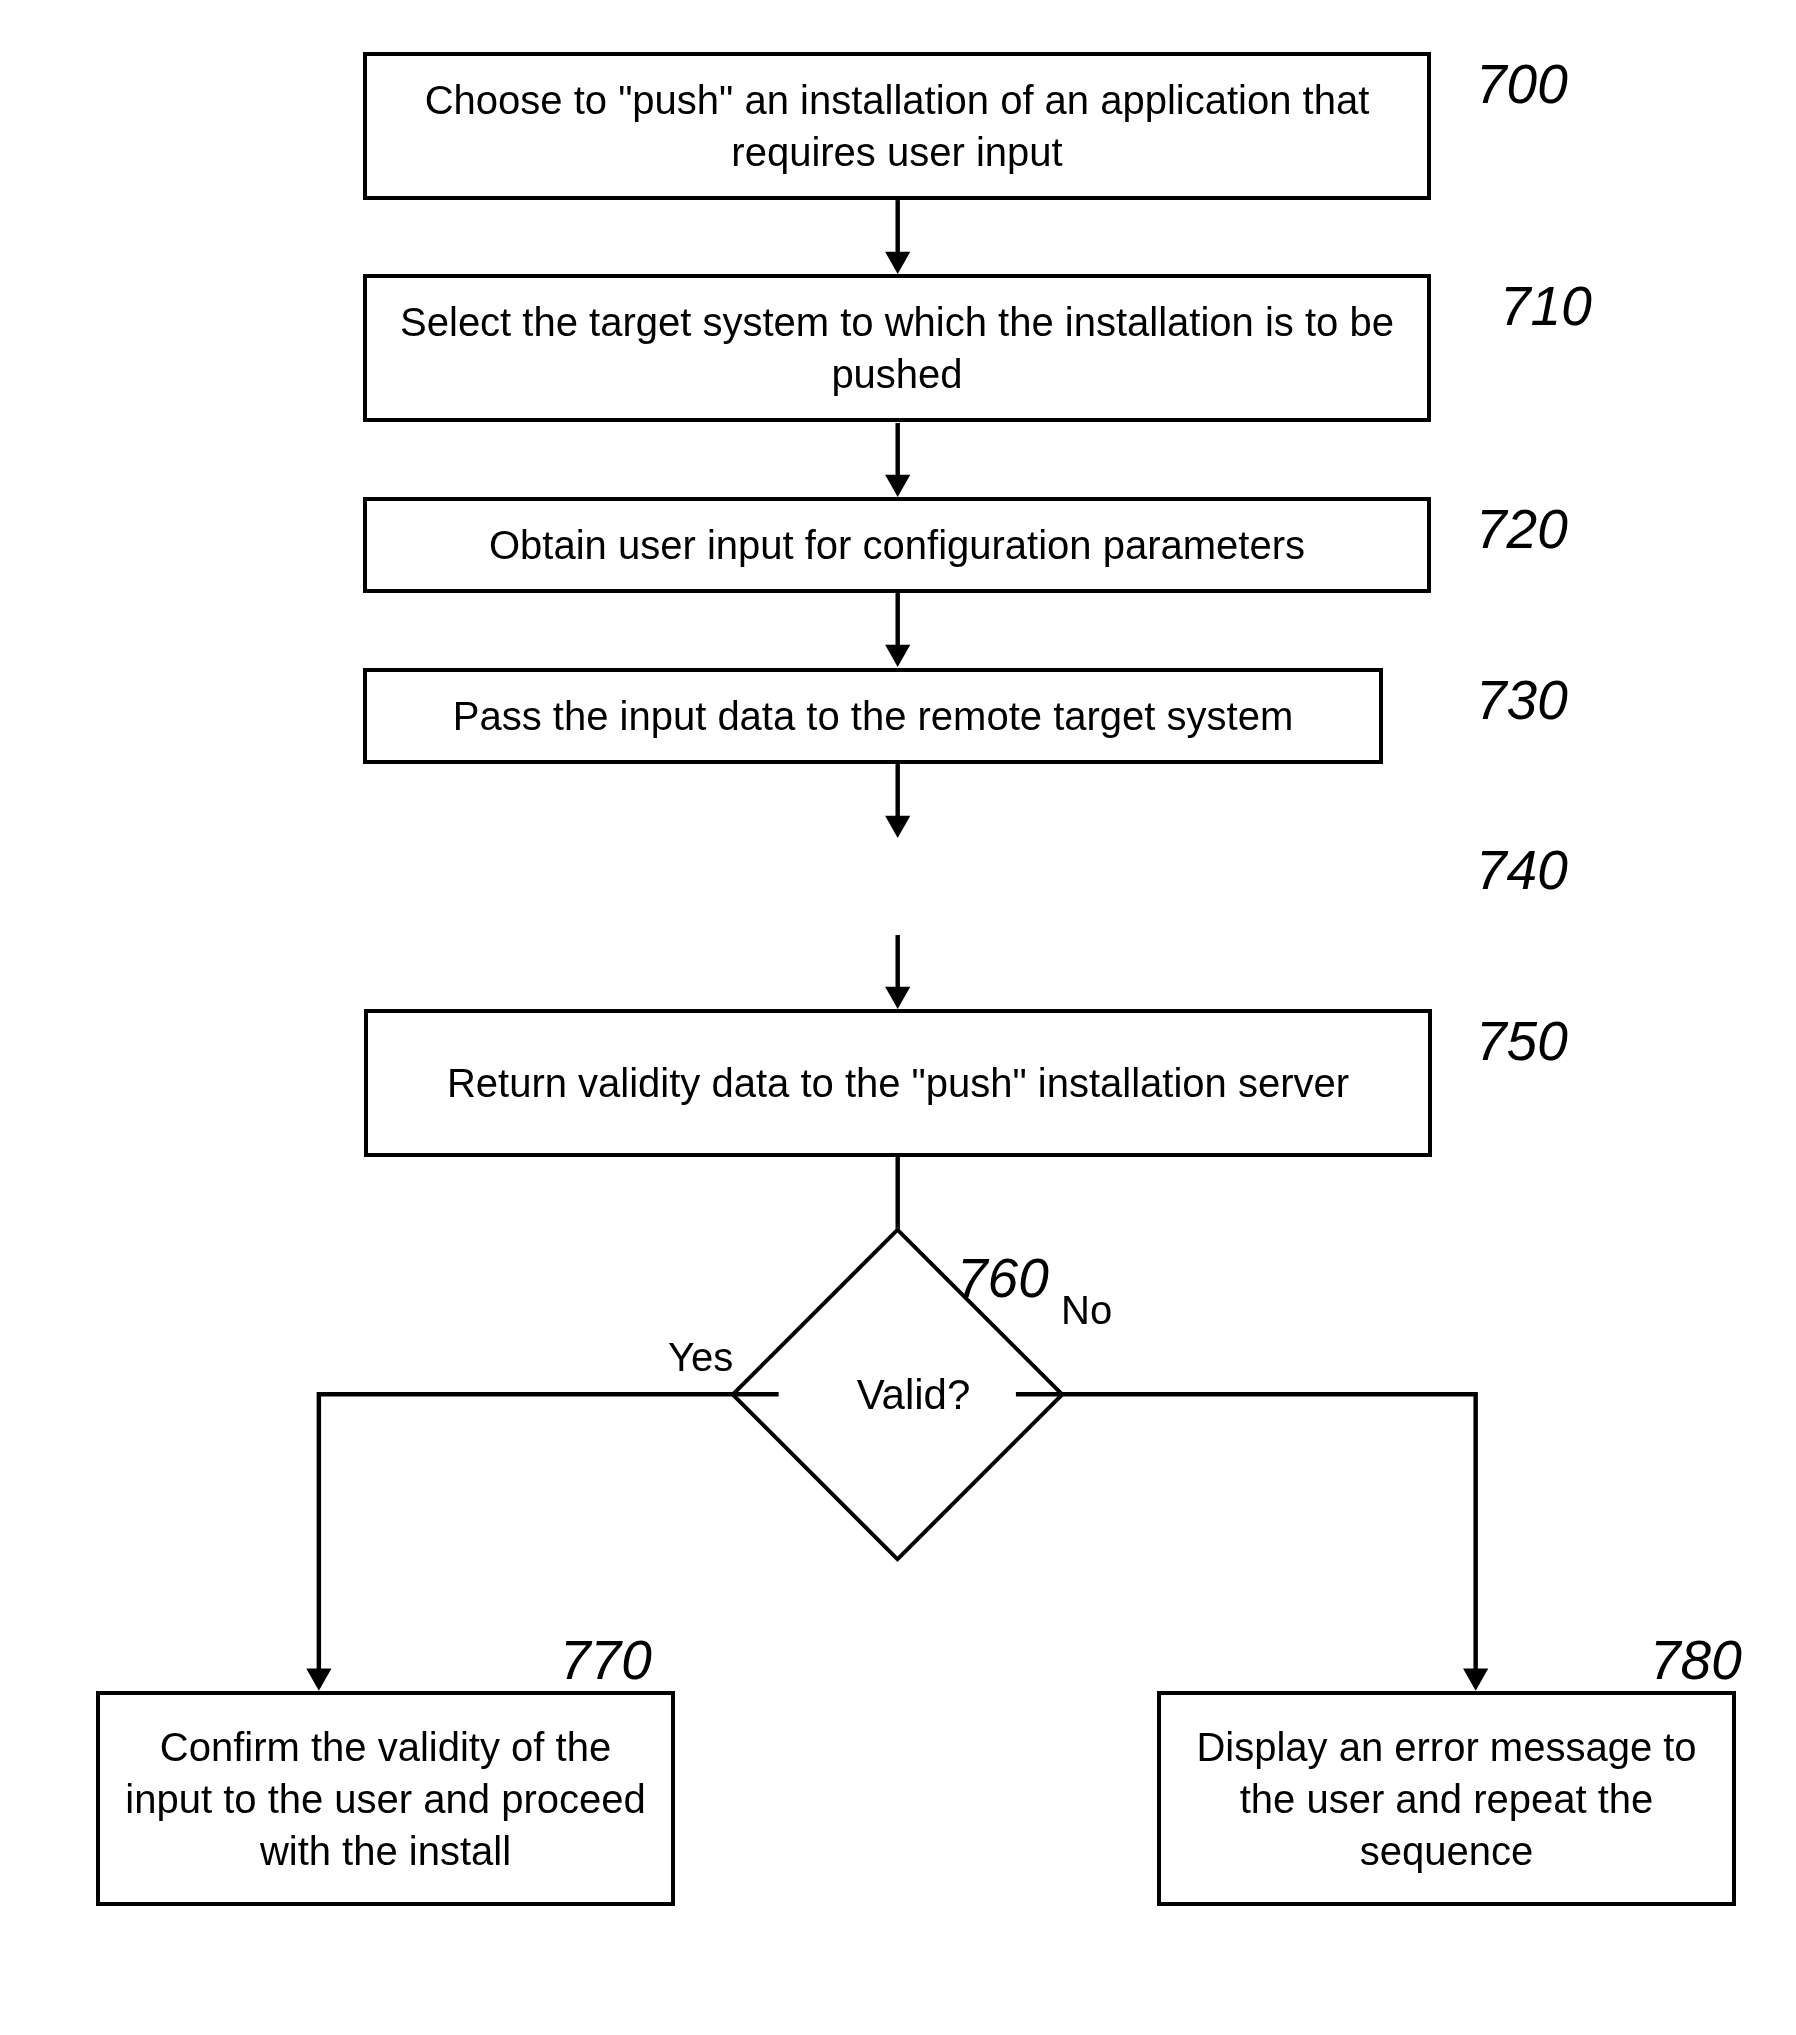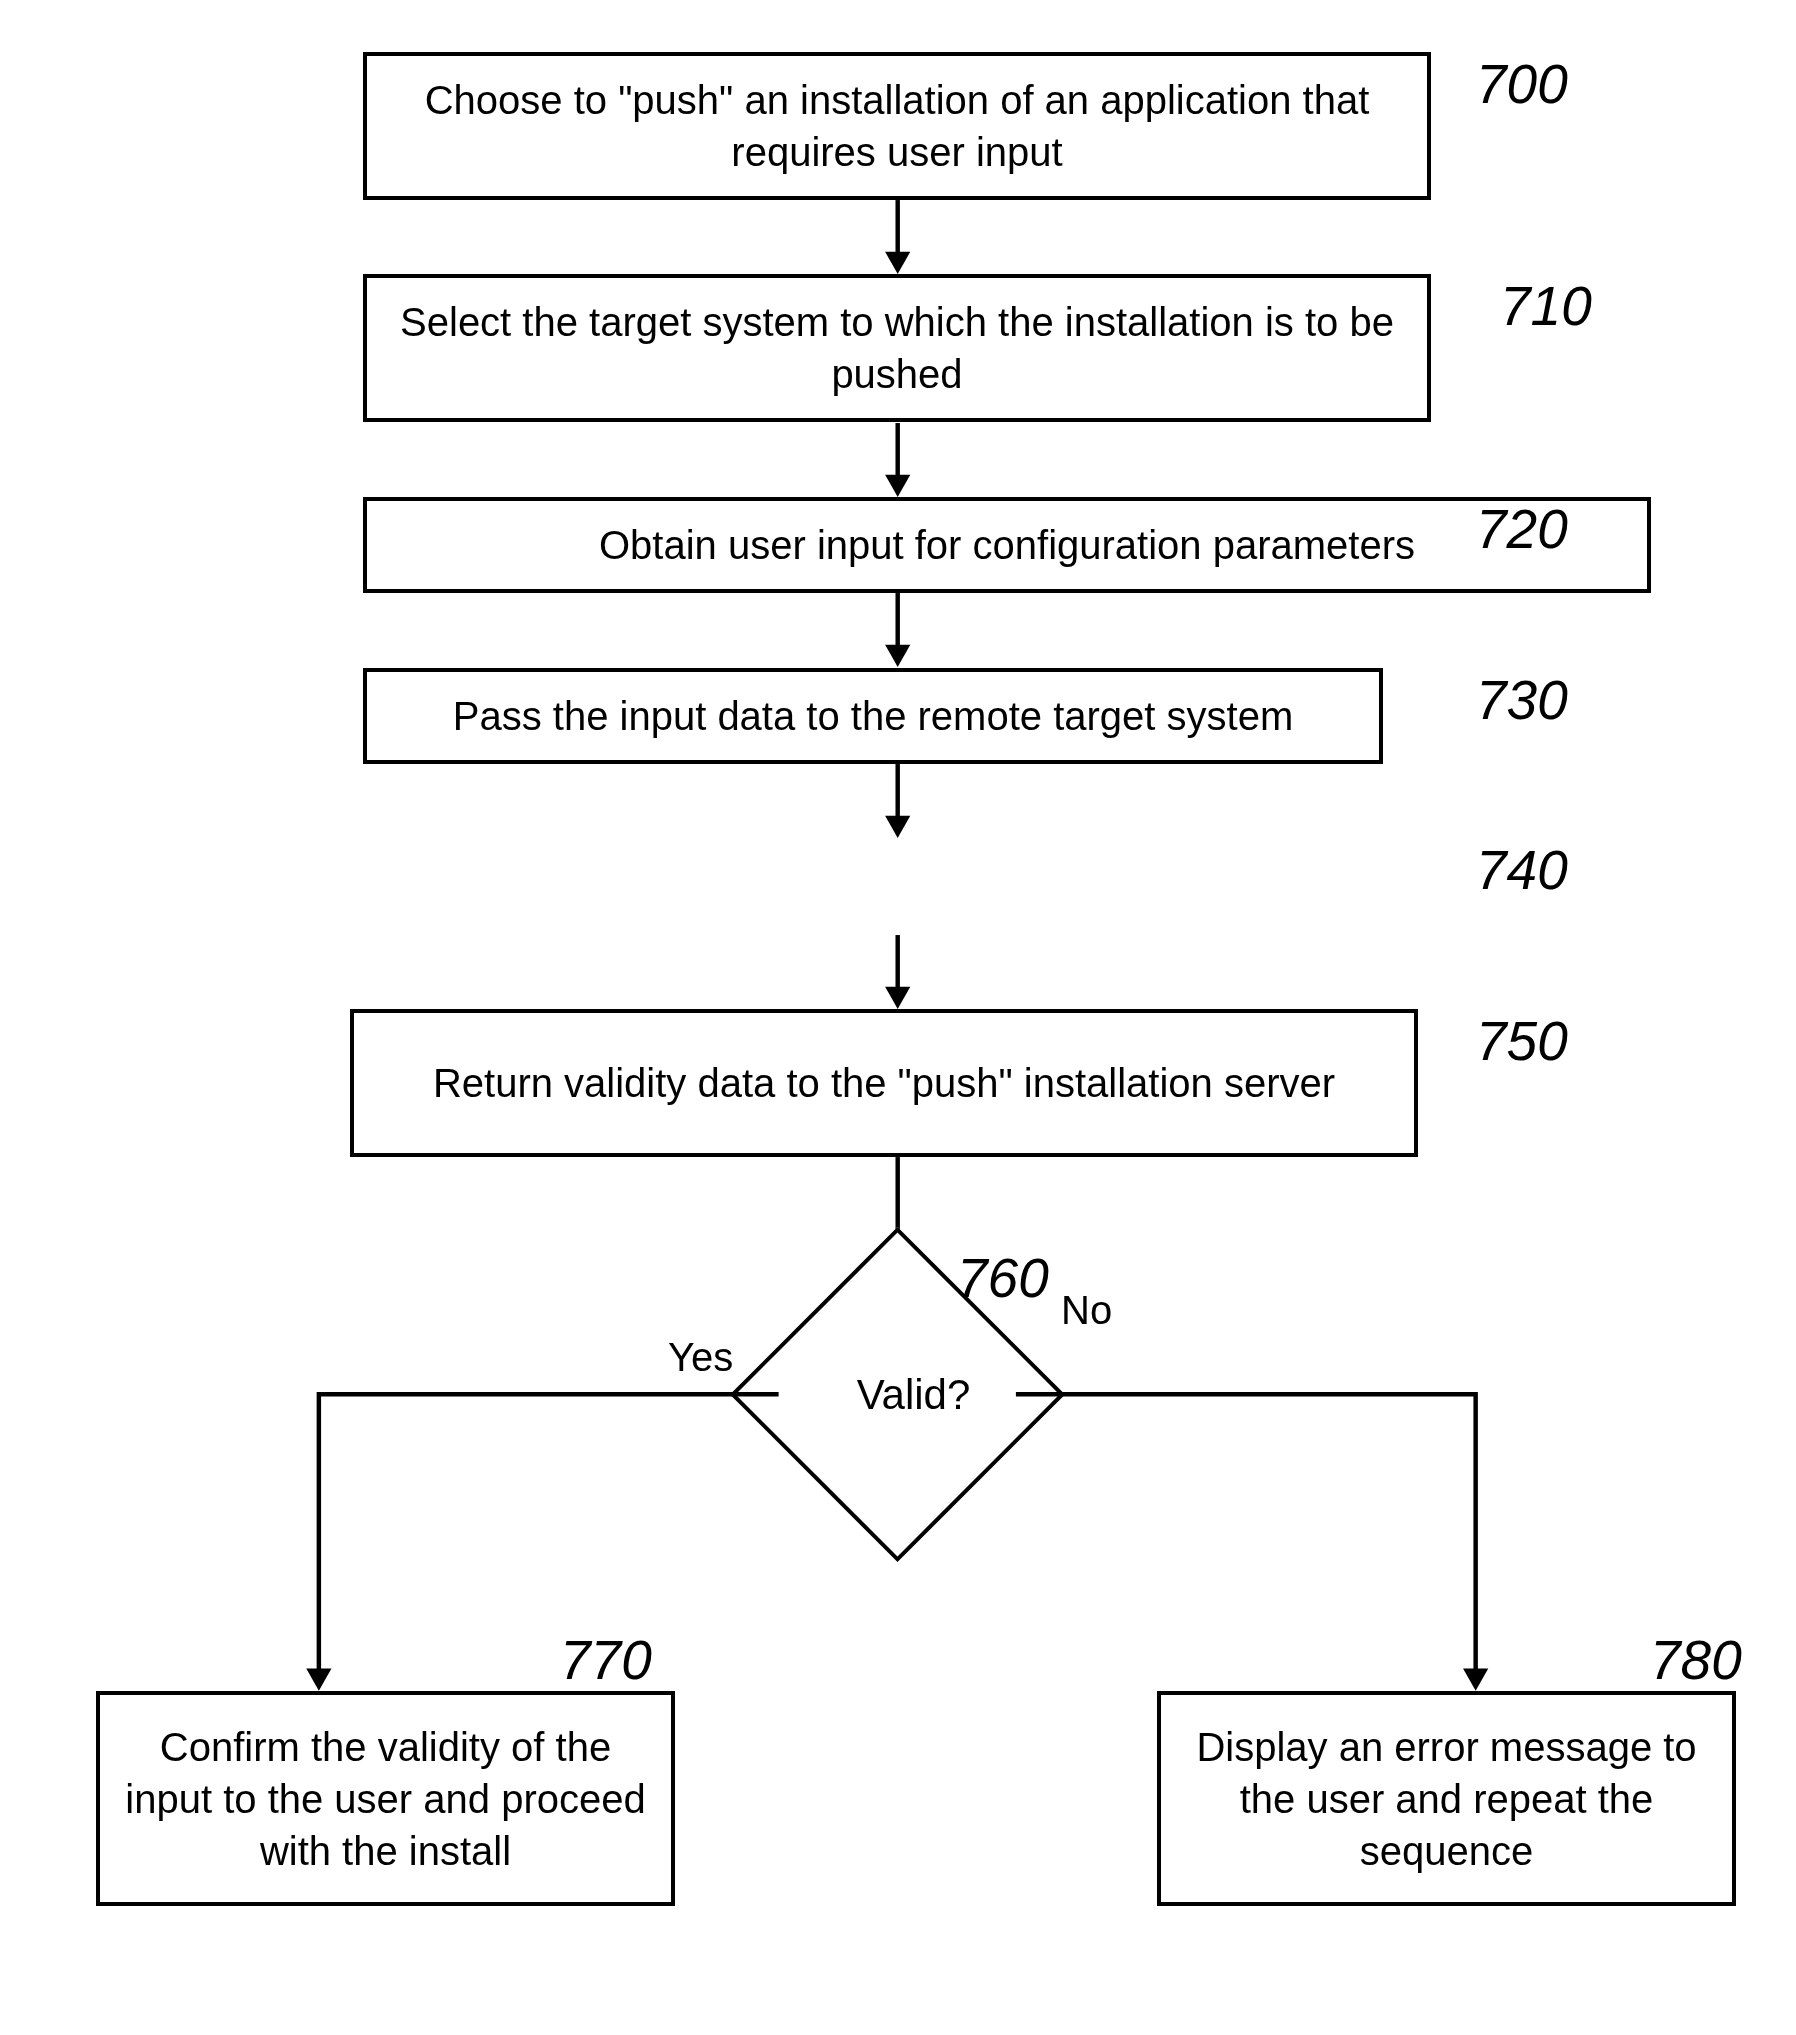--- a/index.html
+++ b/index.html
@@ -80,21 +80,21 @@
   <div class="box" style="left:363px; top:274px; width:1068px; height:148px;">
     <span>Select the target system to which the installation is to be pushed</span>
   </div>
   <div class="ref" style="left:1476px; top:274px;margin-left:24px;">710</div>
 
   <svg class="arrow" style="left:894px; top:423px; width:7.4px; height:74px;" viewBox="0 0 10 100" width="7.4" height="74">
     <line x1="5" y1="0" x2="5" y2="75" stroke="#000" stroke-width="6"></line>
     <polygon points="5,100 -12,70 22,70" fill="#000"></polygon>
   </svg>
 
-  <div class="box" style="left:363px; top:497px; width:1288px; height:96px;">
+  <div class="box" style="left:363px; top:497px; width:1068px; height:96px;">
     <span>Obtain user input for configuration parameters</span>
   </div>
   <div class="ref" style="left:1476px; top:497px;">720</div>
 
   <svg class="arrow" style="left:894px; top:593px; width:7.4px; height:74px;" viewBox="0 0 10 100" width="7.4" height="74">
     <line x1="5" y1="0" x2="5" y2="75" stroke="#000" stroke-width="6"></line>
     <polygon points="5,100 -12,70 22,70" fill="#000"></polygon>
   </svg>
 
   <div class="box" style="left:363px; top:668px; width:1020px; height:96px;">
@@ -107,21 +107,21 @@
     <polygon points="5,100 -12,70 22,70" fill="#000"></polygon>
   </svg>
 
   <div class="ref" style="left:1476px; top:838px;">740</div>
 
   <svg class="arrow" style="left:894px; top:935px; width:7.4px; height:74px;" viewBox="0 0 10 100" width="7.4" height="74">
     <line x1="5" y1="0" x2="5" y2="75" stroke="#000" stroke-width="6"></line>
     <polygon points="5,100 -12,70 22,70" fill="#000"></polygon>
   </svg>
 
-  <div class="box" style="left:350px; top:1009px; width:1068px; height:148px;">
+  <div class="box" style="left:364px; top:1009px; width:1068px; height:148px;">
     <span>Return validity data to the "push" installation server</span>
   </div>
   <div class="ref" style="left:1476px; top:1009px;">750</div>
 
   <svg class="arrow" style="left:894px; top:1157px; width:7.4px; height:111px;" viewBox="0 0 10 150" width="7.4" height="111">
     <line x1="5" y1="0" x2="5" y2="125" stroke="#000" stroke-width="6"></line>
     <polygon points="5,150 -12,120 22,120" fill="#000"></polygon>
   </svg>
 
   <div class="diamond-wrap" style="left:779px; top:1276px; width:237px; height:237px;">

